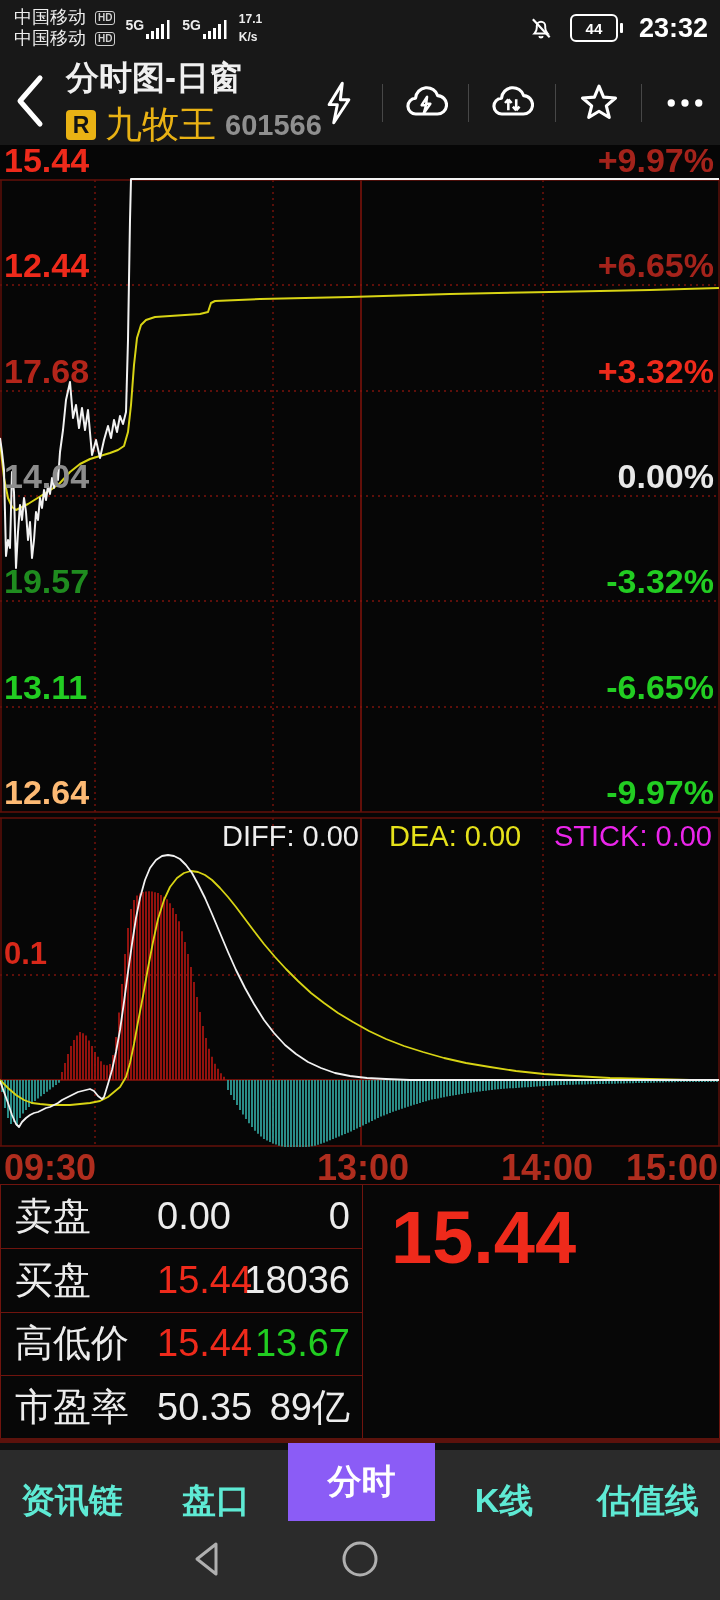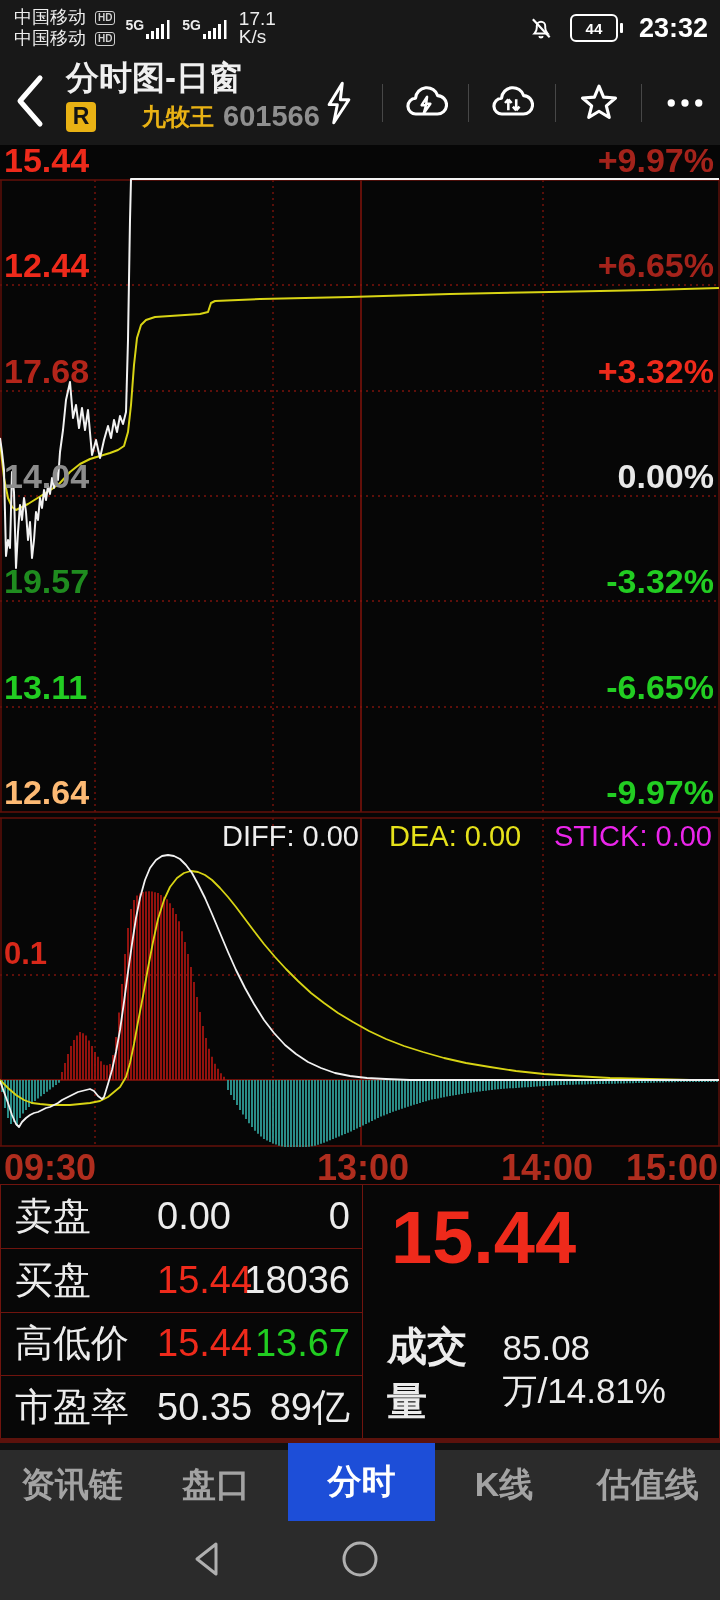--- a/index.html
+++ b/index.html
@@ -7,36 +7,36 @@
           font-family:"Liberation Sans",sans-serif;-webkit-font-smoothing:antialiased;}
   
   .status-bar{position:absolute;top:0;left:0;width:720px;height:56px;background:#181818;
               display:flex;align-items:center;color:#ededed;}
   .carrier-stack{margin-left:14px;font-size:18px;line-height:21px;font-weight:500;}
   .carrier-line{display:flex;align-items:center;gap:9px;}
   .hd-badge{font-size:10px;font-weight:700;border:1px solid #cfcfcf;border-radius:3px;
             padding:0 2px;line-height:12px;color:#cfcfcf;}
   .sig-group{display:flex;align-items:flex-end;margin-left:10px;gap:2px;}
   .sig-5g{font-size:14px;font-weight:700;margin-bottom:6px;}
-  .speed-stack{margin-left:10px;font-size:19px;font-weight:400;line-height:18px;}
+  .speed-stack{margin-left:10px;font-size:12px;font-weight:700;line-height:18px;}
   .sb-right{margin-left:auto;margin-right:12px;display:flex;align-items:center;gap:16px;}
   .battery{display:flex;align-items:center;}
   .batt-body{width:44px;height:24px;border:2px solid #fff;border-radius:6px;display:flex;
              align-items:center;justify-content:center;font-size:15px;font-weight:700;color:#fff;}
   .batt-nub{width:3px;height:10px;background:#fff;border-radius:1px;margin-left:2px;}
   .sb-time{font-size:27px;font-weight:700;color:#fff;}
   
   .header{position:absolute;top:56px;left:0;width:720px;height:89px;background:#181818;}
   .back-btn{position:absolute;left:8px;top:14px;width:44px;height:62px;}
   .title-block{position:absolute;left:66px;top:2px;}
   .page-title{font-size:33px;font-weight:700;color:#f0f0f0;line-height:40px;}
   .stock-row{display:flex;align-items:center;gap:9px;margin-top:2px;}
   .r-badge{width:30px;height:30px;background:#e9b214;color:#141414;border-radius:4px;
            font-size:23px;font-weight:700;display:flex;align-items:center;justify-content:center;}
-  .stock-name{font-size:24px;font-weight:700;color:#e9b214;margin-left:37px;}
+  .stock-name{font-size:37px;font-weight:400;color:#e9b214;}
   .stock-code{font-size:29px;font-weight:700;color:#8f8f8f;}
   .hdr-icons{position:absolute;right:12px;top:56px;width:392px;height:78px;top:8px;
              display:flex;align-items:center;justify-content:space-between;}
   .hico{width:46px;height:46px;display:flex;align-items:center;justify-content:center;}
   .hdiv{width:1px;height:38px;background:#474747;}
   
   .main-chart{position:absolute;top:145px;left:0;width:720px;height:669px;background:#060606;}
   .macd-pane{position:absolute;top:814px;left:0;width:720px;height:333px;background:#060606;}
   .main-chart svg,.macd-pane svg{position:absolute;top:0;left:0;}
   .pl{position:absolute;font-size:34px;font-weight:600;line-height:40px;}
@@ -60,23 +60,23 @@
   .red{color:#ee2a1b;}  .green{color:#21cd21;}
   .qp-right{position:absolute;left:362px;top:0;right:0;height:100%;}
   .last-price{position:absolute;left:28px;top:10px;font-size:74px;font-weight:700;color:#ee2a1b;}
   .chg{position:absolute;left:28px;top:134px;font-size:40px;font-weight:500;color:#ee2a1b;}
   .vol-row{position:absolute;left:24px;bottom:10px;display:flex;align-items:baseline;}
   .vol-label{font-size:40px;font-weight:600;color:#ececec;}
   .vol-value{font-size:35px;font-weight:500;color:#ececec;margin-left:12px;}
   .panel-strip{position:absolute;top:1438px;left:0;width:720px;height:5px;background:#5c120c;}
   
   .tab-bar{position:absolute;top:1450px;left:0;width:720px;height:150px;background:#2b2b2b;}
-  .tab{position:absolute;top:0;height:70px;width:144px;display:flex;align-items:center;
-       justify-content:center;font-size:34px;font-weight:700;color:#a3a3a3;}
-  .tab.active{top:-7px;height:78px;width:147px;background:#1d4ed8;color:#fff;}
+  .tab{position:absolute;top:16px;height:70px;width:144px;display:flex;align-items:center;
+       justify-content:center;font-size:34px;font-weight:700;color:#5eead4;}
+  .tab.active{top:-7px;height:78px;width:147px;background:#8b5cf6;color:#fff;}
   .nav-bar{position:absolute;top:85px;left:0;width:720px;height:60px;}
   .nav-ico{position:absolute;top:2px;width:44px;height:44px;}
 </style>
 </head>
 <body>
 
 <div class="screen">
 
   <div class="status-bar">
     <div class="carrier-stack">
@@ -508,24 +508,20 @@
         <span class="q-v2 green">13.67</span>
       </div>
       <div class="q-row">
         <span class="q-label">市盈率</span>
         <span class="q-v1">50.35</span>
         <span class="q-v2">89亿</span>
       </div>
     </div>
     <div class="qp-right">
       <div class="last-price">15.44</div>
-      <div class="vol-row">
-        <span class="vol-label">成交量</span>
-        <span class="vol-value">85.08万/14.81%</span>
-      </div>
     </div>
   </div>
   <div class="panel-strip"></div>
 
   <div class="tab-bar">
     <div class="tab" style="left:0">资讯链</div>
     <div class="tab" style="left:144px">盘口</div>
     <div class="tab active" style="left:288px">分时</div>
     <div class="tab" style="left:432px">K线</div>
     <div class="tab" style="left:576px">估值线</div>

